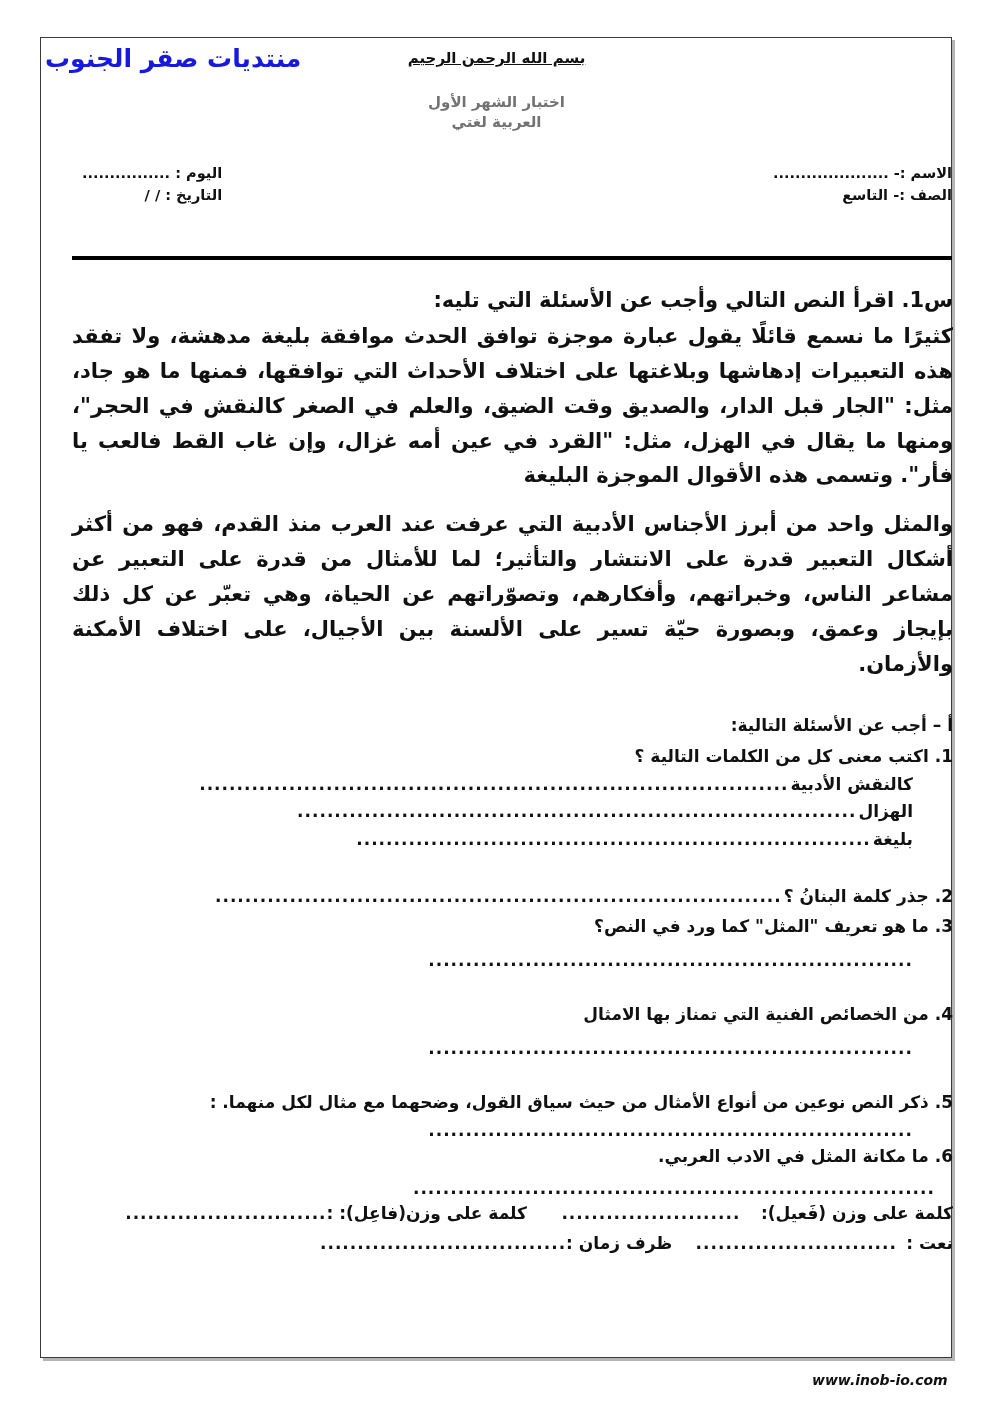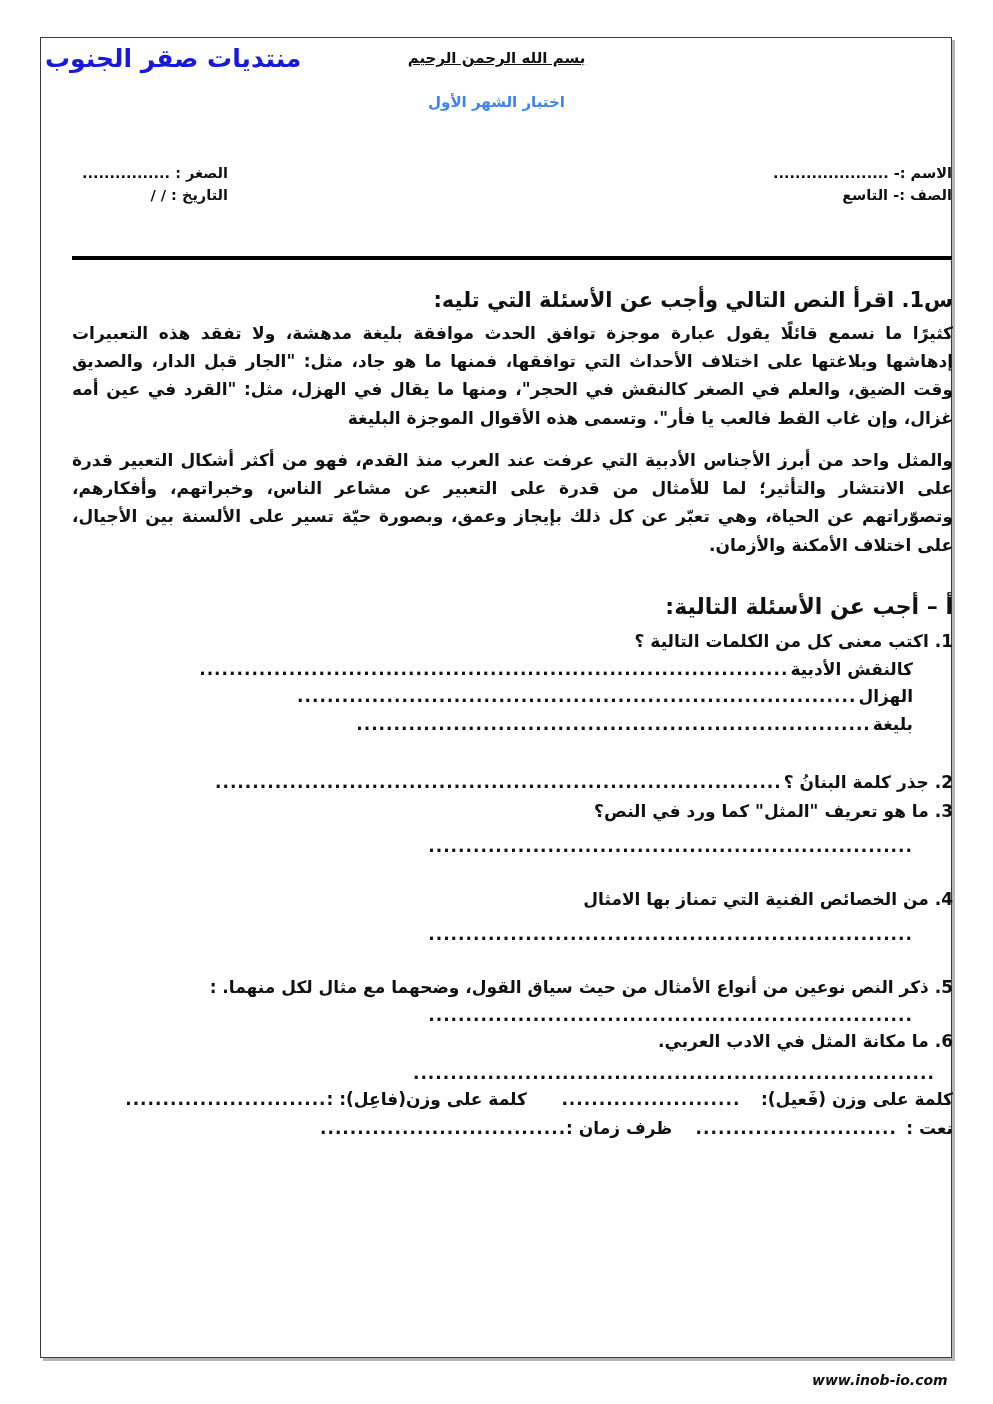--- a/index.html
+++ b/index.html
@@ -56,21 +56,21 @@
     font-size: 15px;
     font-weight: 700;
     color: #111;
     margin: 0 0 26px 0;
     letter-spacing: 0.2px;
     text-decoration: underline;
   }
   .exam-title-line {
     font-size: 15px;
     font-weight: 700;
-    color: #3b82f6;
+    color: #737373;
     line-height: 1.32;
     margin: 0;
   }
 
   
   .info-row {
     position: absolute;
     left: 72px;
     right: 41px;
     top: 162px;
@@ -125,30 +125,30 @@
   .q-head {
     font-size: 21px;
     font-weight: 600;
     margin: 0 0 2px 0;
   }
 
   .passage {
     margin: 0 0 6px 0;
     text-align: justify;
     text-align-last: right;
-    font-size: 17px;
+    font-size: 21px;
     line-height: 1.66;
     font-weight: 600;
   }
   .passage.second { margin-top: 14px; }
   .passage .tail { display: block; }
 
   .section-label {
     margin: 30px 0 4px 0;
-    font-size: 22px;
+    font-size: 17px;
     font-weight: 600;
   }
   .section-label.b-sec { margin-top: 40px; }
 
   .q-item {
     margin: 2px 0 0 0;
     font-size: 17px;
     font-weight: 600;
   }
   .q-item.gap { margin-top: 30px; }
@@ -209,36 +209,37 @@
 </head>
 <body>
 
 <div class="page-frame"></div>
 
 <div class="watermark">منتديات صقر الجنوب</div>
 
 <div class="title-block">
   <div class="basmala">بسم الله الرحمن الرحيم</div>
   <div class="exam-title-line">اختبار الشهر الأول</div>
+  <div class="exam-title-line">العربية لغتي</div>
 </div>
 
 <div class="info-row">
   <div class="info-col-right">
     <span class="info-line">
       <span>الاسم :-</span>
       <span class="dots-sm">.....................</span>
     </span>
     <span class="info-line">
       <span>الصف :-</span>
       <span>التاسع</span>
     </span>
   </div>
   <div class="info-col-left">
     <span class="info-line">
-      <span>الصغر :</span>
+      <span>اليوم :</span>
       <span class="dots-sm">................</span>
     </span>
     <span class="info-line">
       <span>التاريخ   :</span>
       <span>/        /</span>
     </span>
   </div>
 </div>
 
 <div class="hr-thick"></div>

